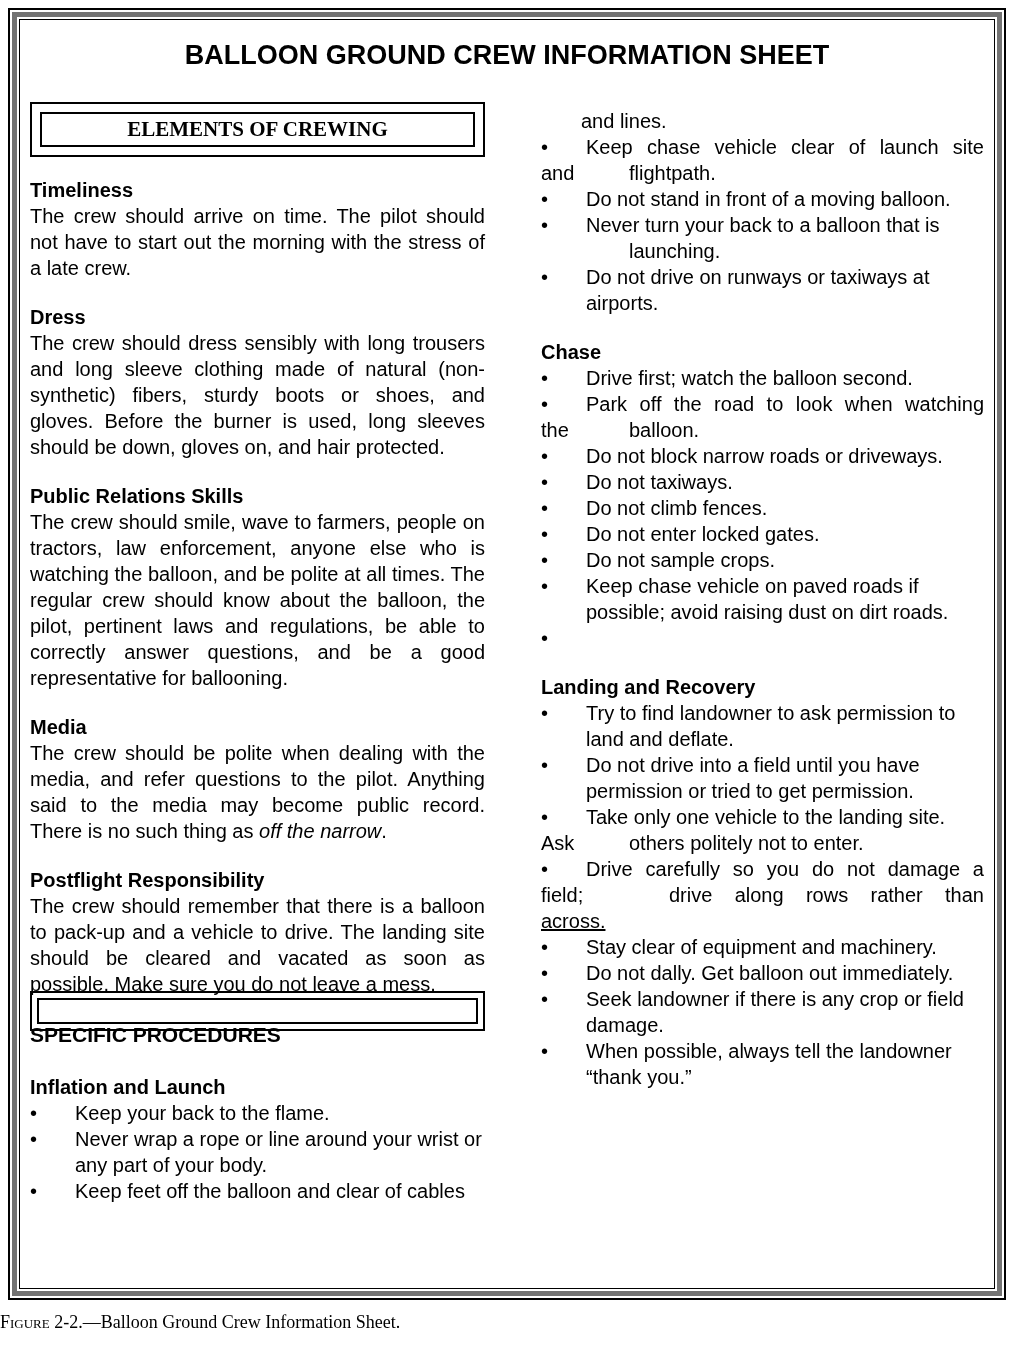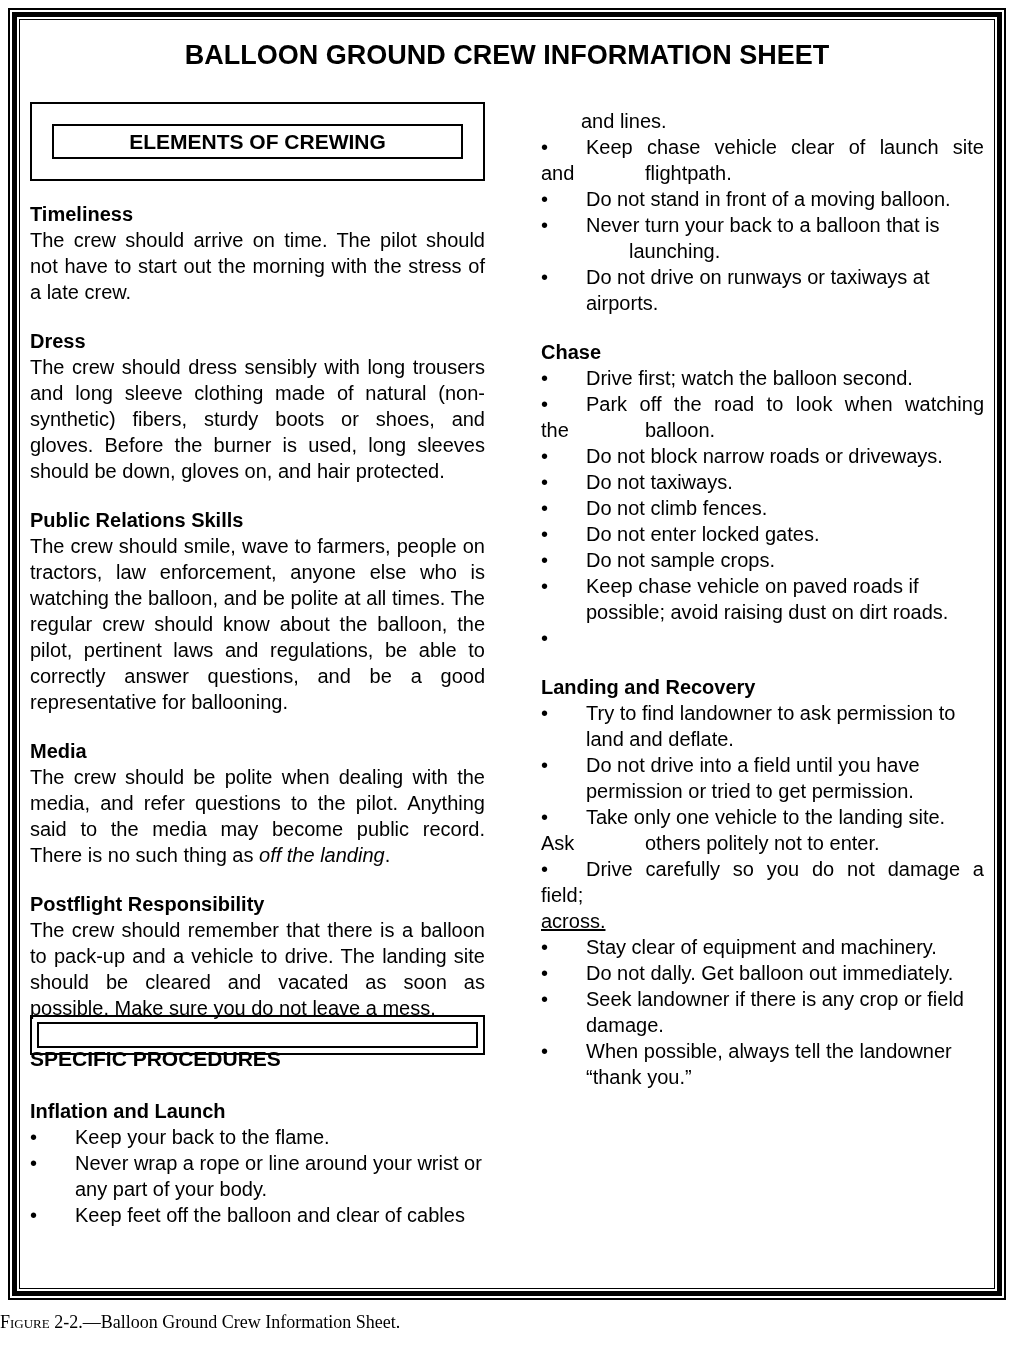--- a/index.html
+++ b/index.html
@@ -1,52 +1,52 @@
 <!DOCTYPE html>
 <html><head>
 <meta charset="utf-8">
 <style>
   html,body { margin:0; padding:0; background:#ffffff; }
   body { width:1014px; height:1346px; color:#000; font-family:"Liberation Sans", sans-serif; }
 
   .frame-outer { margin:8px 8px 0 8px; border:2px solid #000; padding:2px; }
-  .frame-mid   { border:5px solid #000000; padding:2px; }
+  .frame-mid   { border:5px solid #737373; padding:2px; }
   .frame-inner { border:1px solid #000; }
 
   .content { box-sizing:border-box; height:1268px; padding:6px 10px 0 10px; overflow:hidden; }
 
   .doc-title { text-align:center; font-weight:bold; font-size:27px; line-height:34px; margin-top:12px; }
 
   .columns { display:flex; margin-top:30px; }
   .col { font-size:20px; line-height:26px; }
   .col-left  { width:455px; }
   .col-gap   { flex:1; }
   .col-right { width:443px; padding-top:6px; }
 
   
-  .head-box { border:2px solid #000; padding:20px; }
+  .head-box { border:2px solid #000; padding:8px;font-family:Liberation Serif, serif; }
   .head-box-inner { border:2px solid #000; text-align:center; font-weight:bold; font-size:21px; line-height:31px; }
 
   .section-heading { font-weight:bold; margin-top:23px; }
   .head-box + .section-heading { margin-top:20px; }
   .proc-wrap + .section-heading { margin-top:26px; }
 
   .paragraph { text-align:justify; }
   .paragraph .it { font-style:italic; }
 
   .bullet-row { display:flex; }
   .bullet-marker { flex:none; width:45px; }
   .bullet-text { flex:1; display:block; }
   .bullet-row.stretch .bullet-text { text-align:justify; text-align-last:justify; }
 
   .cont-line.lvl1 { margin-left:40px; }
   .cont-line.lvl2 { margin-left:88px; }
   .margin-line { margin-left:0;text-decoration:underline; }
 
-  .hang-row { display:flex;gap:16px; }
+  .hang-row { display:flex; }
   .hang-word { flex:none; min-width:88px; }
   .hang-row.wide .hang-word { min-width:128px; }
   .hang-rest { display:block; }
   .hang-row.stretch .hang-rest { flex:1; text-align:justify; text-align-last:justify; }
 
   
   .proc-wrap { margin-top:-6px; }
   .proc-box { border:2px solid #000; padding:5px; background:transparent; }
   .proc-box-inner { border:2px solid #000; height:22px; }
   .proc-title { position:relative; margin-top:-9px; text-align:left; font-weight:bold; font-size:21px; line-height:26px; }
@@ -67,21 +67,21 @@
               <div class="head-box">
                 <div class="head-box-inner">ELEMENTS OF CREWING</div>
               </div>
               <div class="section-heading">Timeliness</div>
               <div class="paragraph"><span>The crew should arrive on time. The pilot should not have to start out the morning with the stress of a late crew.</span></div>
               <div class="section-heading">Dress</div>
               <div class="paragraph"><span>The crew should dress sensibly with long trousers and long sleeve clothing made of natural (non-synthetic) fibers, sturdy boots or shoes, and gloves. Before the burner is used, long sleeves should be down, gloves on, and hair protected.</span></div>
               <div class="section-heading">Public Relations Skills</div>
               <div class="paragraph"><span>The crew should smile, wave to farmers, people on tractors, law enforcement, anyone else who is watching the balloon, and be polite at all times. The regular crew should know about the balloon, the pilot, pertinent laws and regulations, be able to correctly answer questions, and be a good representative for ballooning.</span></div>
               <div class="section-heading">Media</div>
-              <div class="paragraph"><span>The crew should be polite when dealing with the media, and refer questions to the pilot. Anything said to the media may become public record. There is no such thing as </span><span class="it">off the landing</span><span>.</span></div>
+              <div class="paragraph"><span>The crew should be polite when dealing with the media, and refer questions to the pilot. Anything said to the media may become public record. There is no such thing as </span><span class="it">off the narrow</span><span>.</span></div>
               <div class="section-heading">Postflight Responsibility</div>
               <div class="paragraph"><span>The crew should remember that there is a balloon to pack-up and a vehicle to drive. The landing site should be cleared and vacated as soon as possible. Make sure you do not leave a mess.</span></div>
               <div class="proc-wrap">
                 <div class="proc-box">
                   <div class="proc-box-inner"></div>
                 </div>
                 <div class="proc-title">SPECIFIC PROCEDURES</div>
               </div>
               <div class="section-heading">Inflation and Launch</div>
               <div class="bullet-row">
@@ -177,20 +177,21 @@
               <div class="hang-row">
                 <span class="hang-word">Ask</span>
                 <span class="hang-rest">others politely not to enter.</span>
               </div>
               <div class="bullet-row stretch">
                 <span class="bullet-marker">•</span>
                 <div class="bullet-text">Drive carefully so you do not damage a</div>
               </div>
               <div class="hang-row wide stretch">
                 <span class="hang-word">field;</span>
+                <span class="hang-rest">drive along rows rather than</span>
               </div>
               <div class="margin-line">across.</div>
               <div class="bullet-row">
                 <span class="bullet-marker">•</span>
                 <div class="bullet-text">Stay clear of equipment and machinery.</div>
               </div>
               <div class="bullet-row">
                 <span class="bullet-marker">•</span>
                 <div class="bullet-text">Do not dally. Get balloon out immediately.</div>
               </div>

